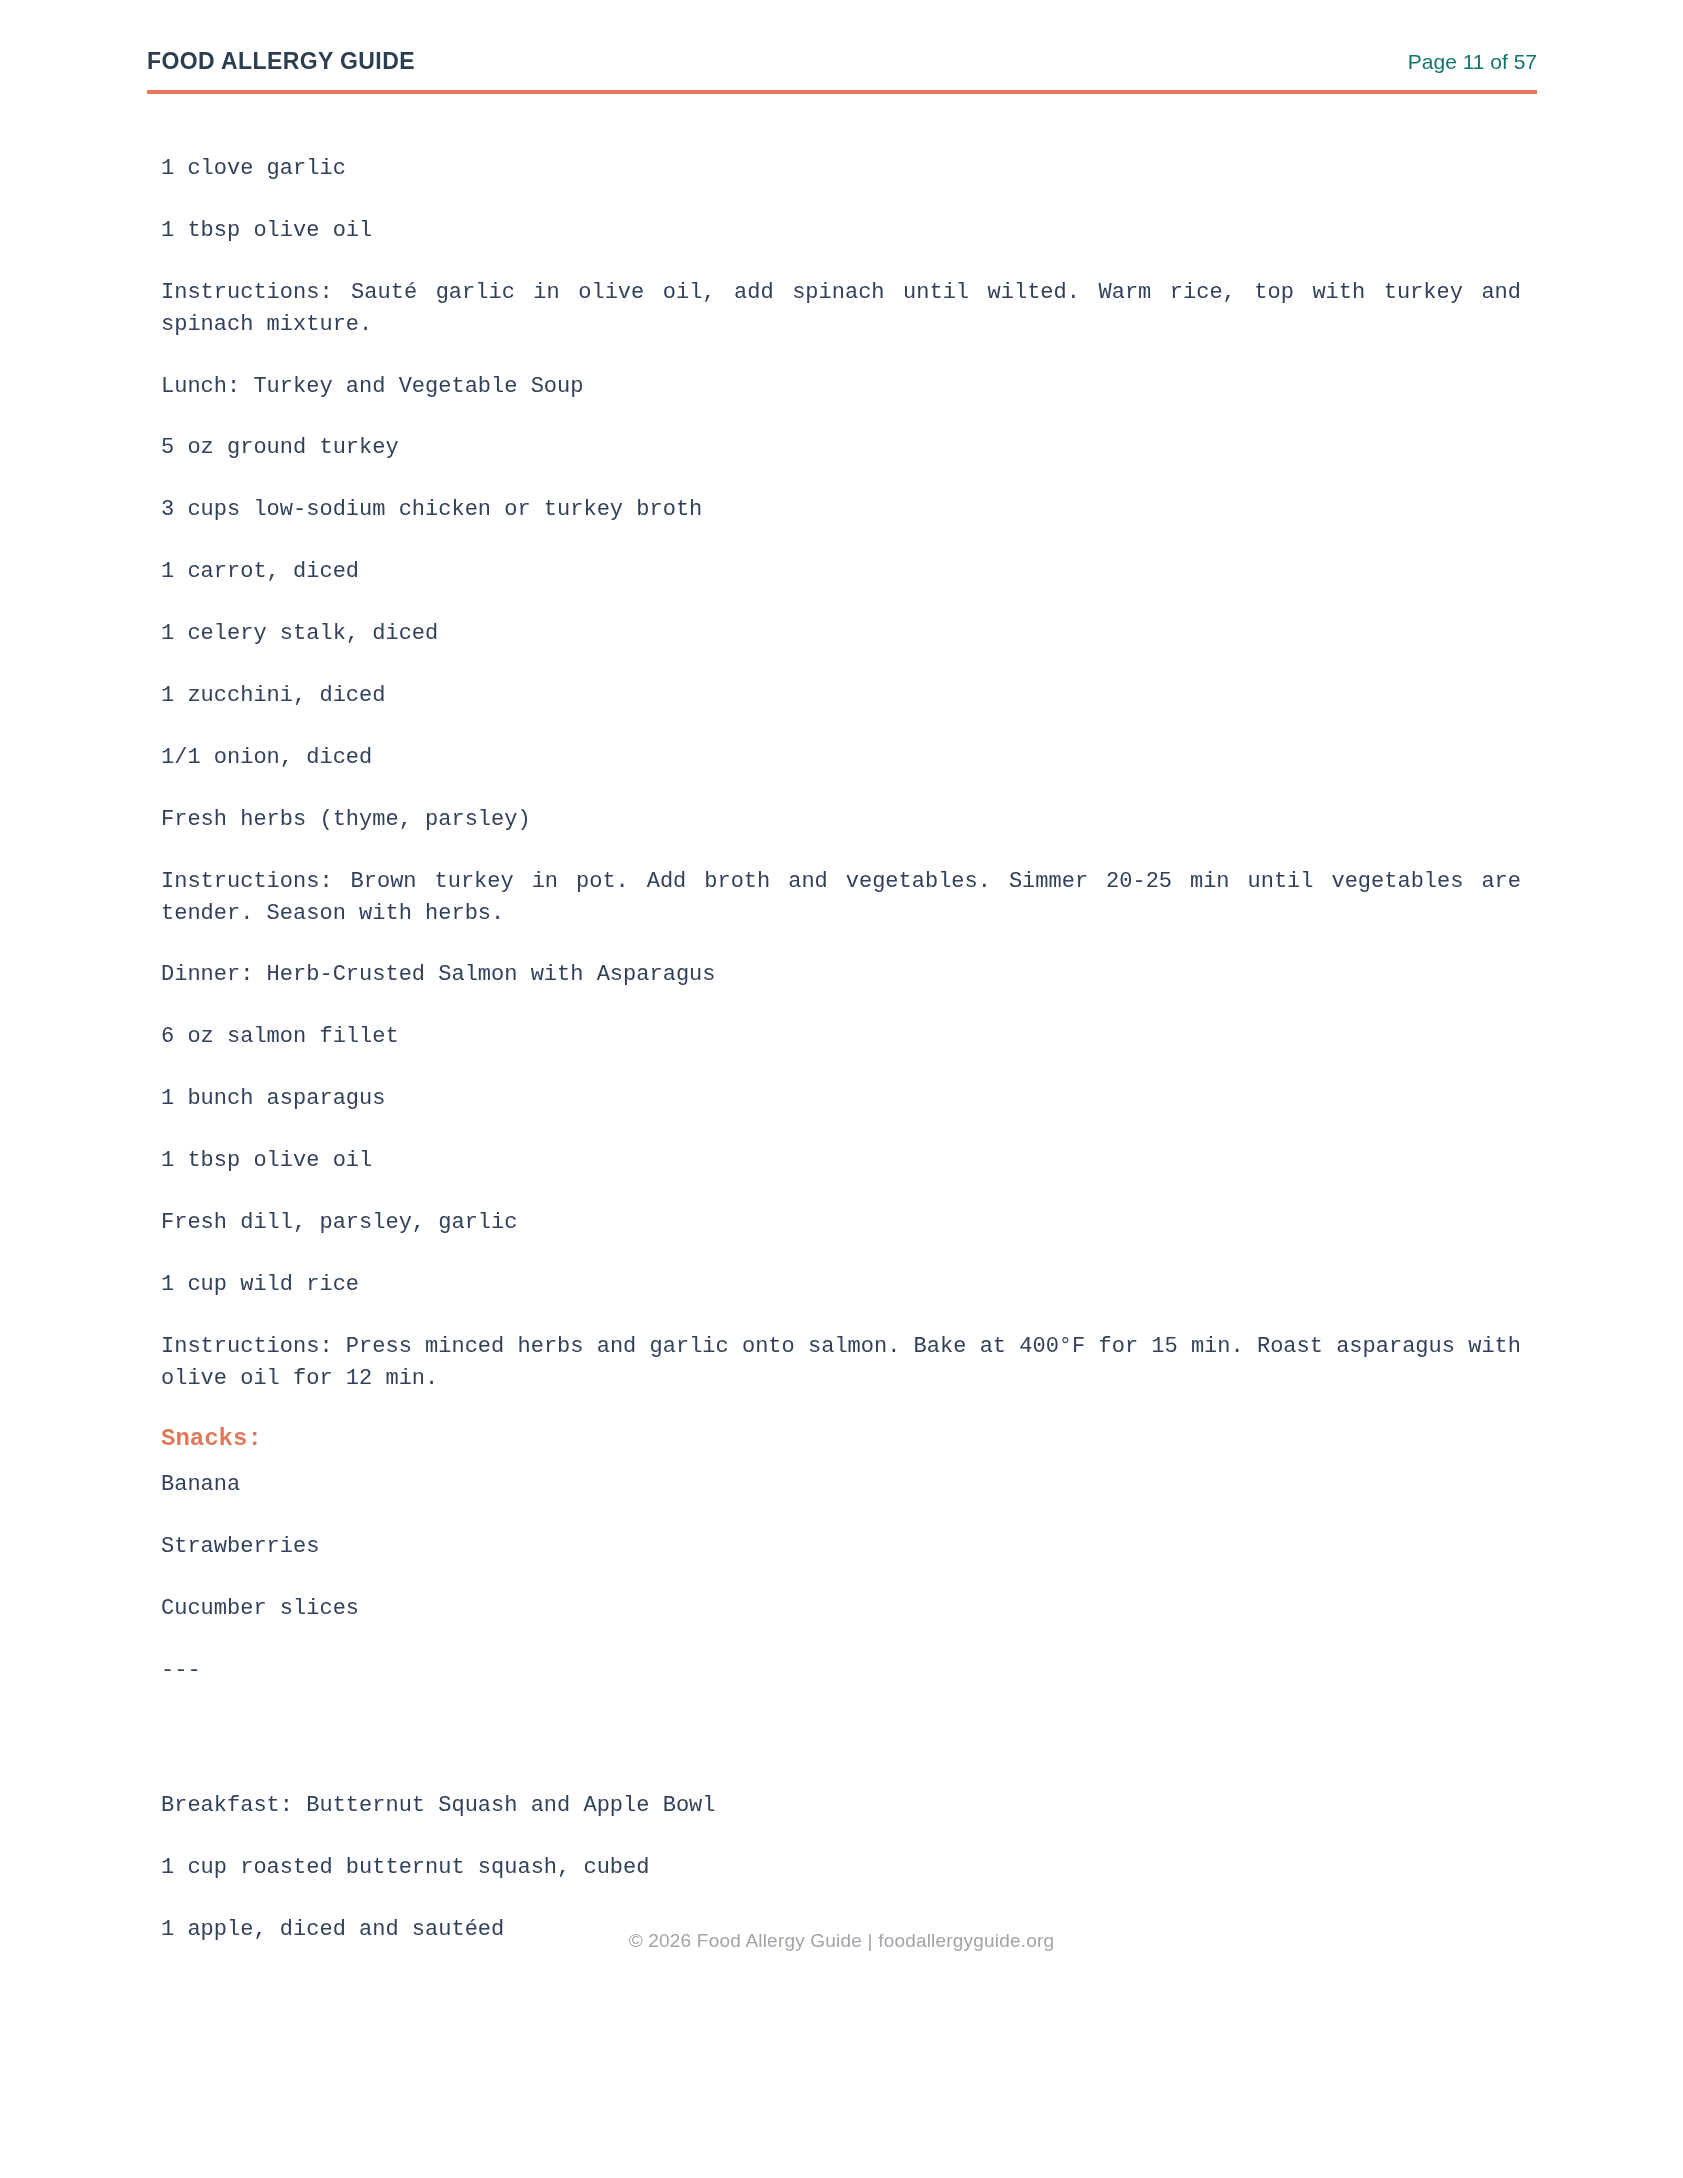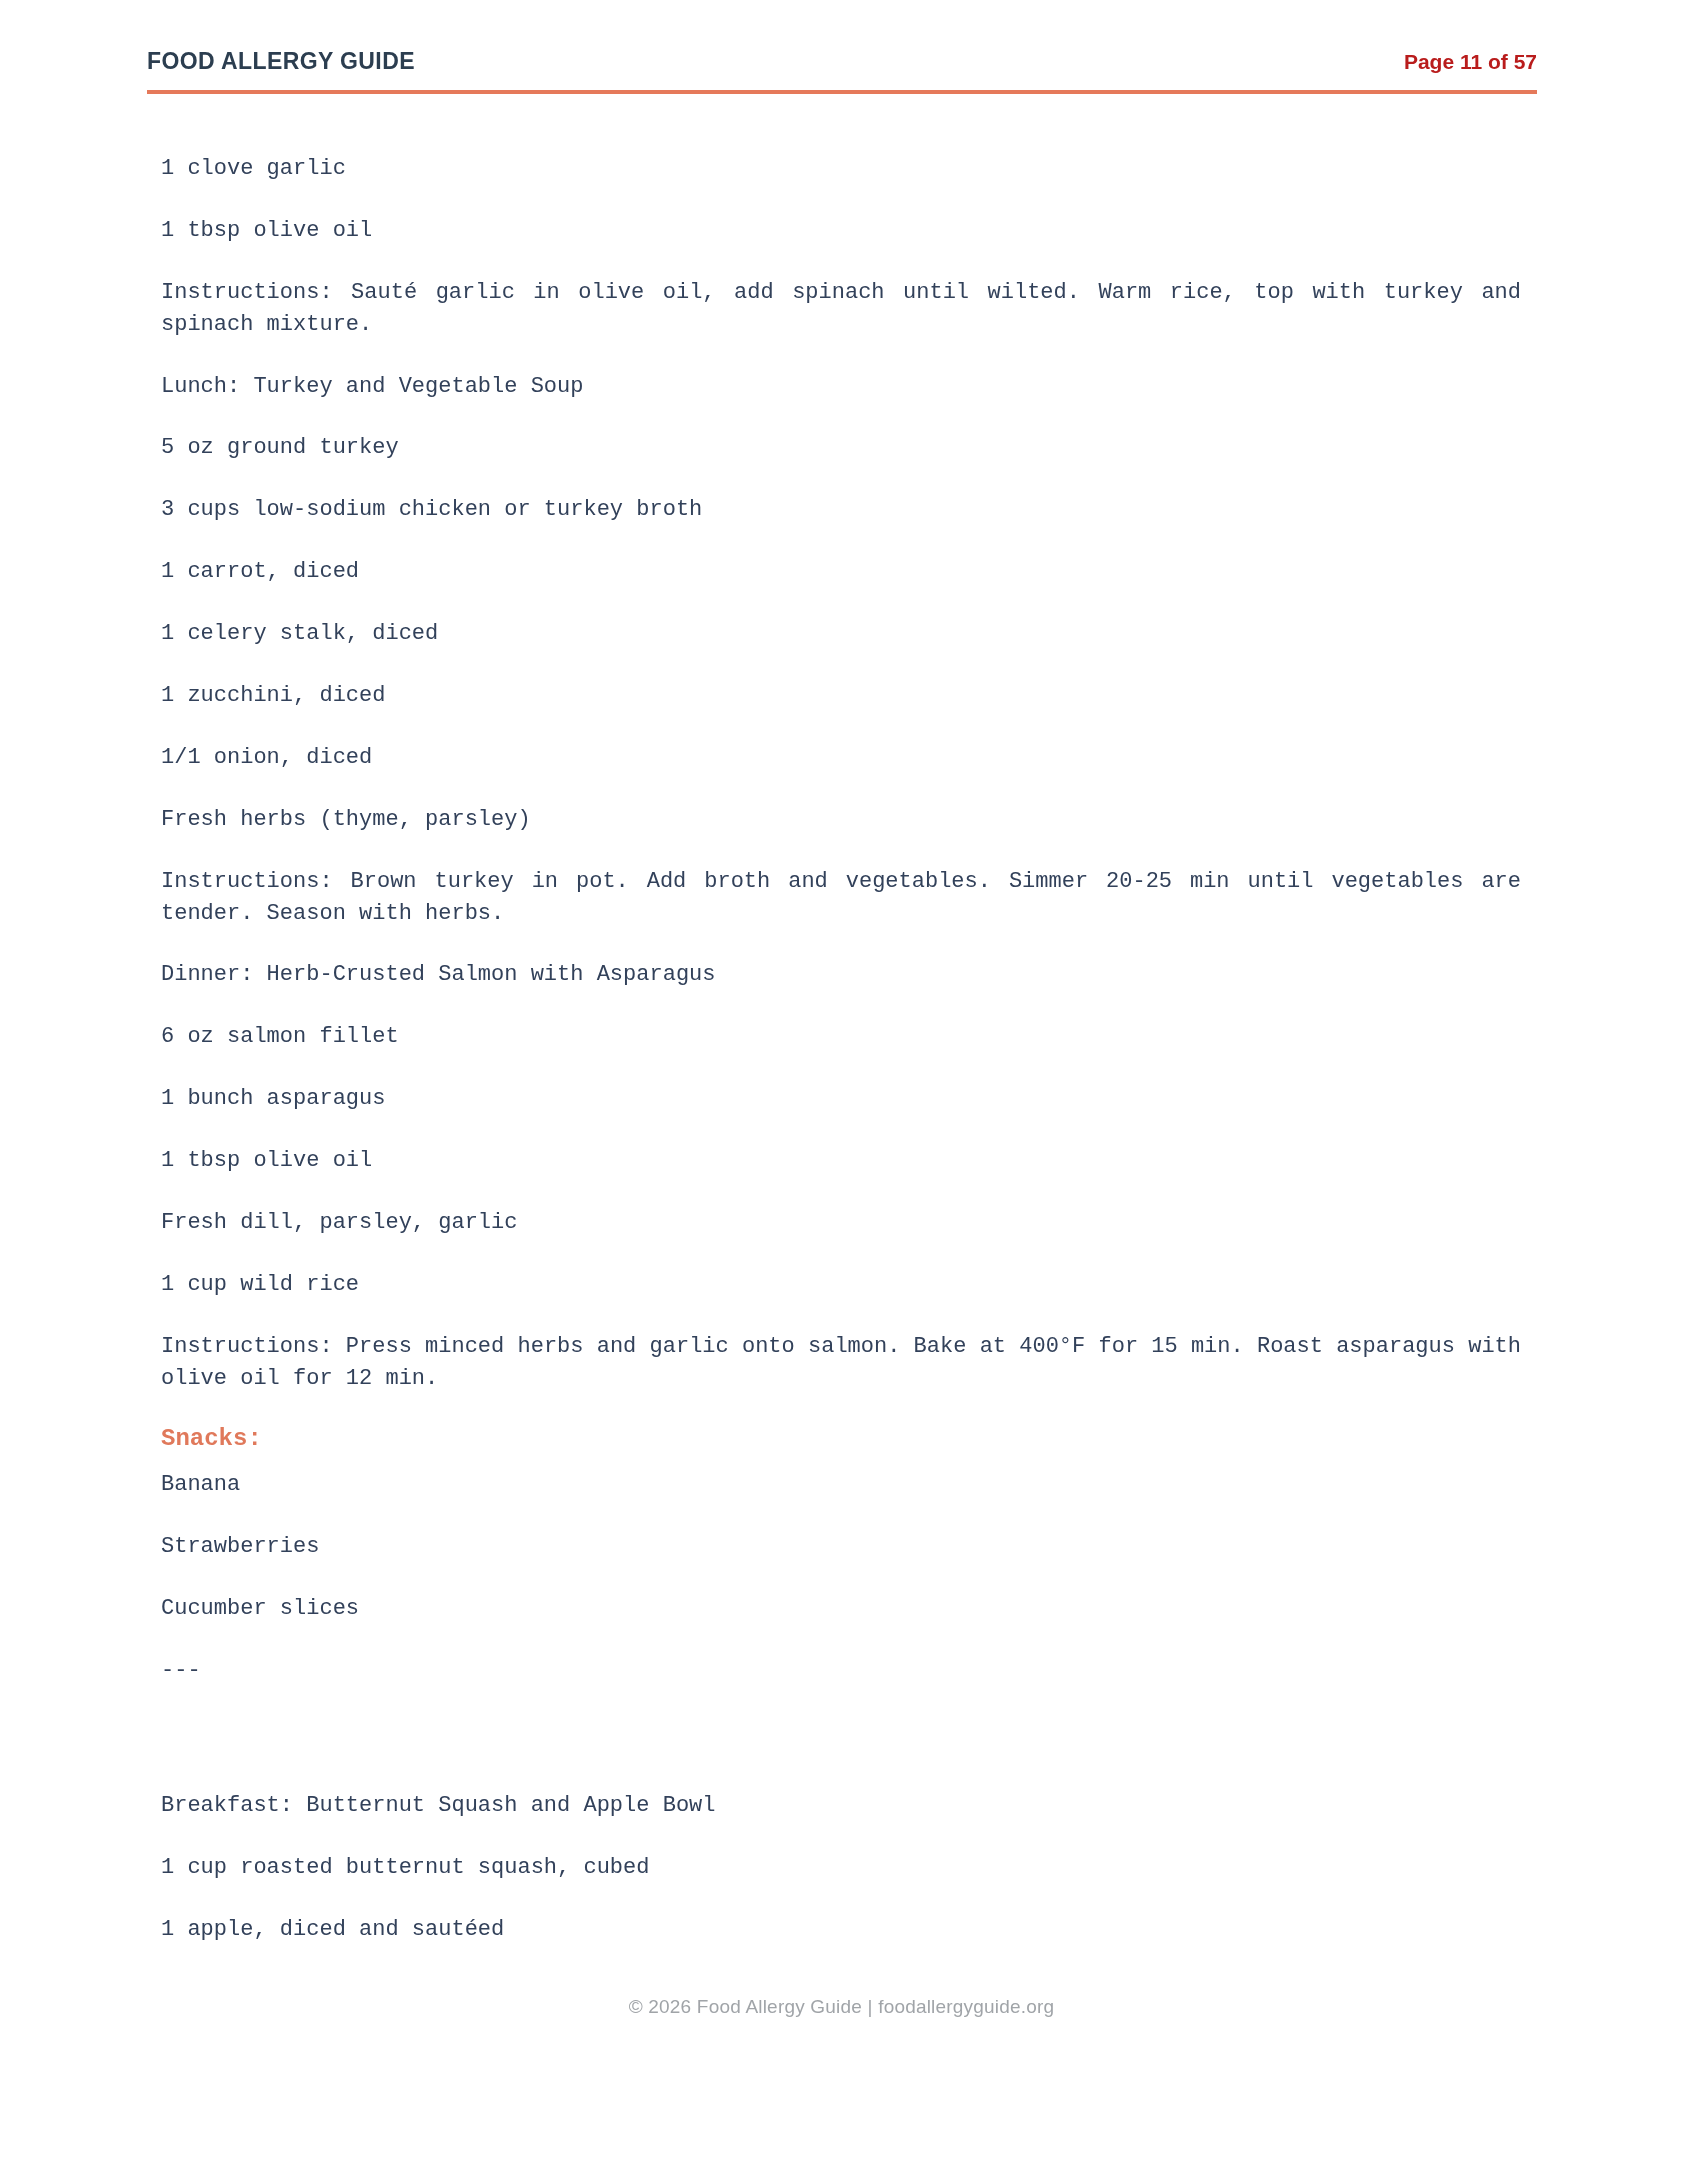--- a/index.html
+++ b/index.html
@@ -37,22 +37,22 @@
   }
   .header-title {
     font-size: 23px;
     font-weight: bold;
     letter-spacing: 0.4px;
     color: #2c3e50;
     white-space: nowrap;
   }
   .header-pageno {
     font-size: 21px;
-    font-weight: bold;
-    color: #b91c1c;
+    font-weight: normal;
+    color: #0f766e;
     white-space: nowrap;
   }
   .header-rule {
     position: absolute;
     left: 147px;
     top: 90px;
     width: 1390px;
     height: 4px;
     background: #e5795a;
   }
@@ -94,21 +94,21 @@
   }
 
   .spacer-block {
     height: 73px;
   }
 
   
   .page-footer {
     position: absolute;
     left: 0;
-    top: 1996px;
+    top: 1930px;
     width: 1683px;
     text-align: center;
   }
   .footer-text {
     font-size: 19px;
     color: #a0a4a8;
     letter-spacing: 0.2px;
   }
 </style>
 </head>

